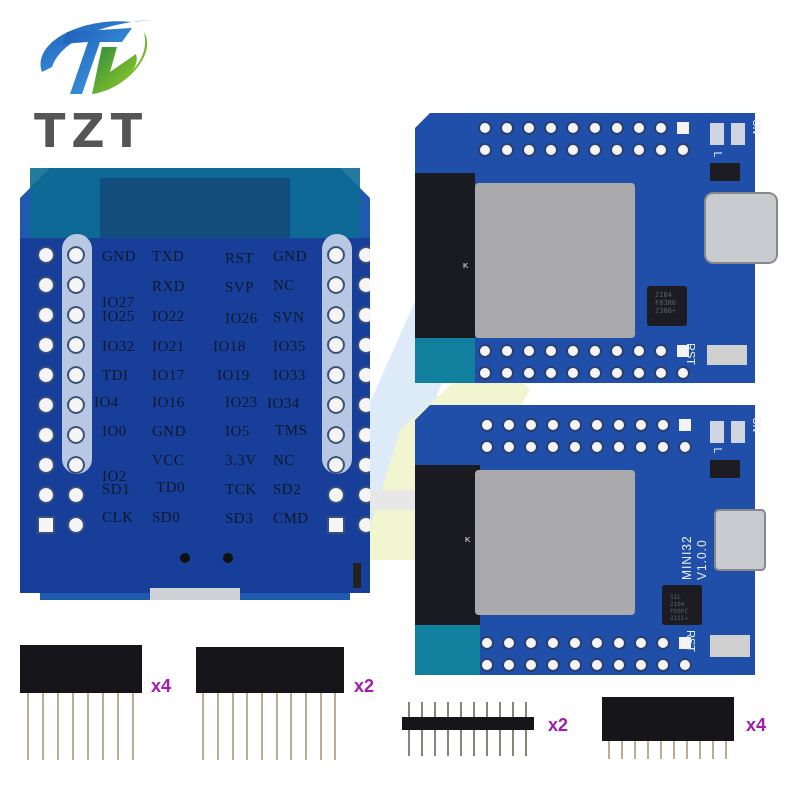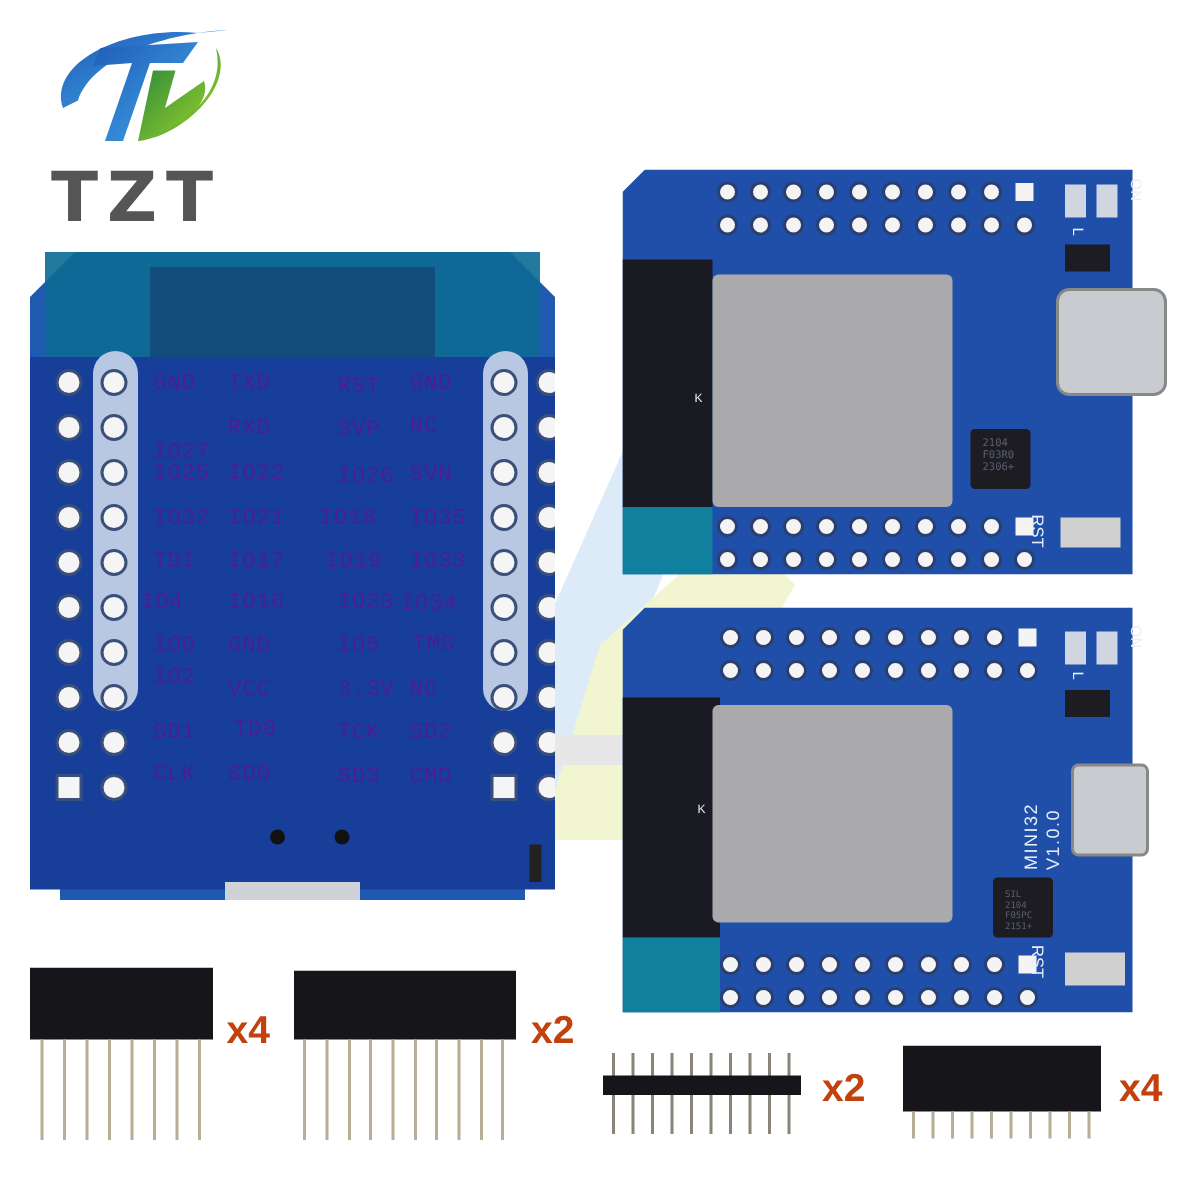--- a/index.html
+++ b/index.html
@@ -5,23 +5,23 @@
   html,body{margin:0;padding:0;background:#fff;}
   body{width:800px;height:800px;position:relative;overflow:hidden;font-family:"Liberation Sans",sans-serif;}
   .abs{position:absolute;}
   
   .logo-mark{left:32px;top:12px;width:124px;height:88px;}
   .logo-text{left:16px;top:108px;width:150px;text-align:center;font-family:"DejaVu Sans",sans-serif;font-size:46px;font-weight:bold;color:#555;letter-spacing:6px;line-height:46px;}
   
   .watermark{left:280px;top:230px;width:260px;height:340px;opacity:0.35;}
   
   .board-left{left:20px;top:168px;width:350px;height:432px;}
-  .pin-label{position:absolute;color:#4c1d95;font-family:Liberation Mono, monospace;font-size:15px;letter-spacing:0.5px;line-height:16px;white-space:nowrap;}
+  .pin-label{position:absolute;color:#0f172a;font-family:Liberation Serif, serif;font-size:15px;letter-spacing:0.5px;line-height:16px;white-space:nowrap;}
   
-  .qty{position:absolute;color:#c2410c;font-family:"Liberation Sans",sans-serif;font-weight:bold;font-size:26px;line-height:26px;}
+  .qty{position:absolute;color:#a21caf;font-family:"Liberation Sans",sans-serif;font-weight:bold;font-size:18px;line-height:26px;}
 </style>
 </head>
 <body>
 
 <div class="abs logo-mark">
   <svg width="124" height="88" viewBox="0 0 124 88">
     <defs>
       <linearGradient id="gb" x1="0" y1="0" x2="1" y2="1">
           <stop offset="0" stop-color="#1f5cb8"></stop>
           <stop offset="1" stop-color="#42a8e8"></stop>
@@ -103,21 +103,21 @@
     <rect x="333" y="395" width="8" height="25" fill="#222"></rect>
   </svg>
 
   <div class="pin-label" style="left:82px;top:80px">GND</div>
   <div class="pin-label" style="left:82px;top:126px">IO27</div>
   <div class="pin-label" style="left:82px;top:140px">IO25</div>
   <div class="pin-label" style="left:82px;top:170px">IO32</div>
   <div class="pin-label" style="left:82px;top:199px">TDI</div>
   <div class="pin-label" style="left:74px;top:226px">IO4</div>
   <div class="pin-label" style="left:82px;top:255px">IO0</div>
-  <div class="pin-label" style="left:82px;top:276px">IO2</div>
+  <div class="pin-label" style="left:82px;top:300px">IO2</div>
   <div class="pin-label" style="left:82px;top:313px">SD1</div>
   <div class="pin-label" style="left:82px;top:341px">CLK</div>
 
   <div class="pin-label" style="left:132px;top:80px">TXD</div>
   <div class="pin-label" style="left:132px;top:110px">RXD</div>
   <div class="pin-label" style="left:132px;top:140px">IO22</div>
   <div class="pin-label" style="left:132px;top:170px">IO21</div>
   <div class="pin-label" style="left:132px;top:199px">IO17</div>
   <div class="pin-label" style="left:132px;top:226px">IO16</div>
   <div class="pin-label" style="left:132px;top:255px">GND</div>

